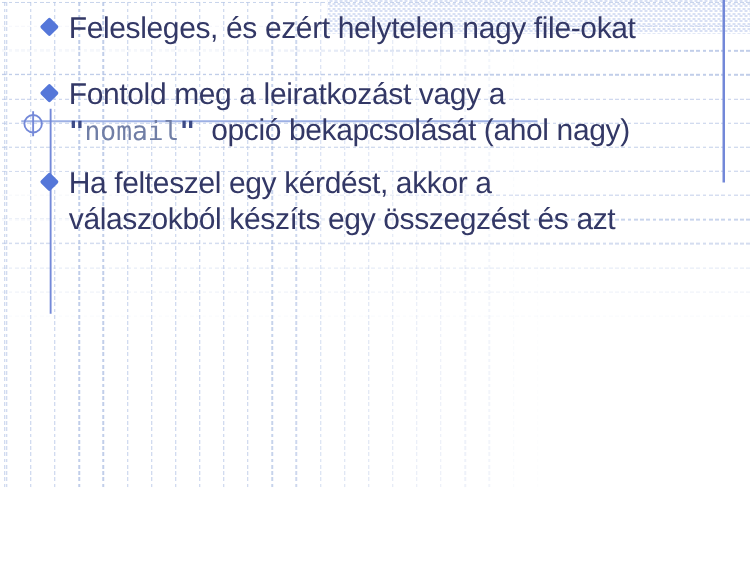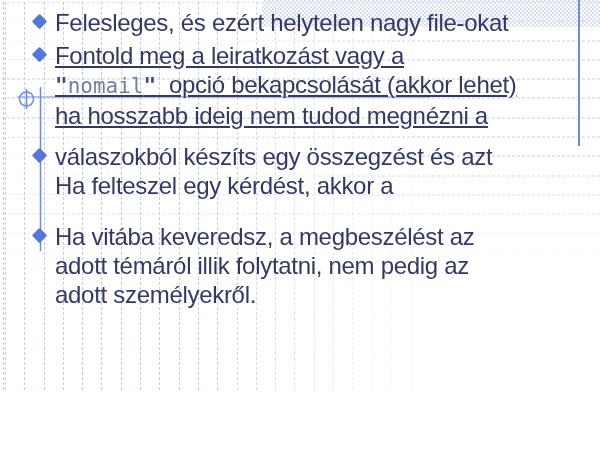--- a/index.html
+++ b/index.html
@@ -43,21 +43,21 @@
   .st-edge { stroke: var(--annotation); stroke-width: 2; fill: none; }
 
   
   #content {
     position: absolute; left: 34px; top: 8px; right: 0;
     z-index: 3;
     color: var(--text);
     font-size: 24px; line-height: 29px; letter-spacing: -0.3px;
   }
   .bullet { position: relative; padding-left: 21px; }
-  .b1 { margin-top: 4px; text-decoration: underline; }
+  .b1 { margin-top: 24px; }
   .b2 { margin-top: 10px; }
   .b3 { margin-top: 12px; }
   .b4 { margin-top: 22px; }
   .diamond {
     position: absolute; left: 0; top: 8px;
     width: 11px; height: 11px;
     background: var(--bullet);
     transform: rotate(45deg);
     border-radius: 1.5px;
   }
@@ -86,28 +86,21 @@
   </svg>
 
   <div id="content">
       <div class="bullet b0">
         <span class="diamond"></span>
         <div class="line"><span>Felesleges, és ezért helytelen nagy file-okat</span></div>
       </div>
       <div class="bullet b1">
         <span class="diamond"></span>
         <div class="line"><span>Fontold meg a leiratkozást vagy a</span></div>
-        <div class="line"><span class="s-monoq">"</span><span class="s-mono">nomail</span><span class="s-monoq">"</span><span>  opció bekapcsolását (akkor lehet)</span></div>
-        <div class="line"><span>ha hosszabb ideig nem tudod megnézni a</span></div>
+        <div class="line"><span class="s-monoq">"</span><span class="s-mono">nomail</span><span class="s-monoq">"</span><span>  opció bekapcsolását (ahol nagy)</span></div>
       </div>
       <div class="bullet b3">
         <span class="diamond"></span>
+        <div class="line"><span>Ha felteszel egy kérdést, akkor a</span></div>
         <div class="line"><span>válaszokból készíts egy összegzést és azt</span></div>
-        <div class="line"><span>Ha felteszel egy kérdést, akkor a</span></div>
-      </div>
-      <div class="bullet b4">
-        <span class="diamond"></span>
-        <div class="line"><span>Ha vitába keveredsz, a megbeszélést az</span></div>
-        <div class="line"><span>adott témáról illik folytatni, nem pedig az</span></div>
-        <div class="line"><span>adott személyekről.</span></div>
       </div>
     </div>
 </div>
 
 </body></html>

